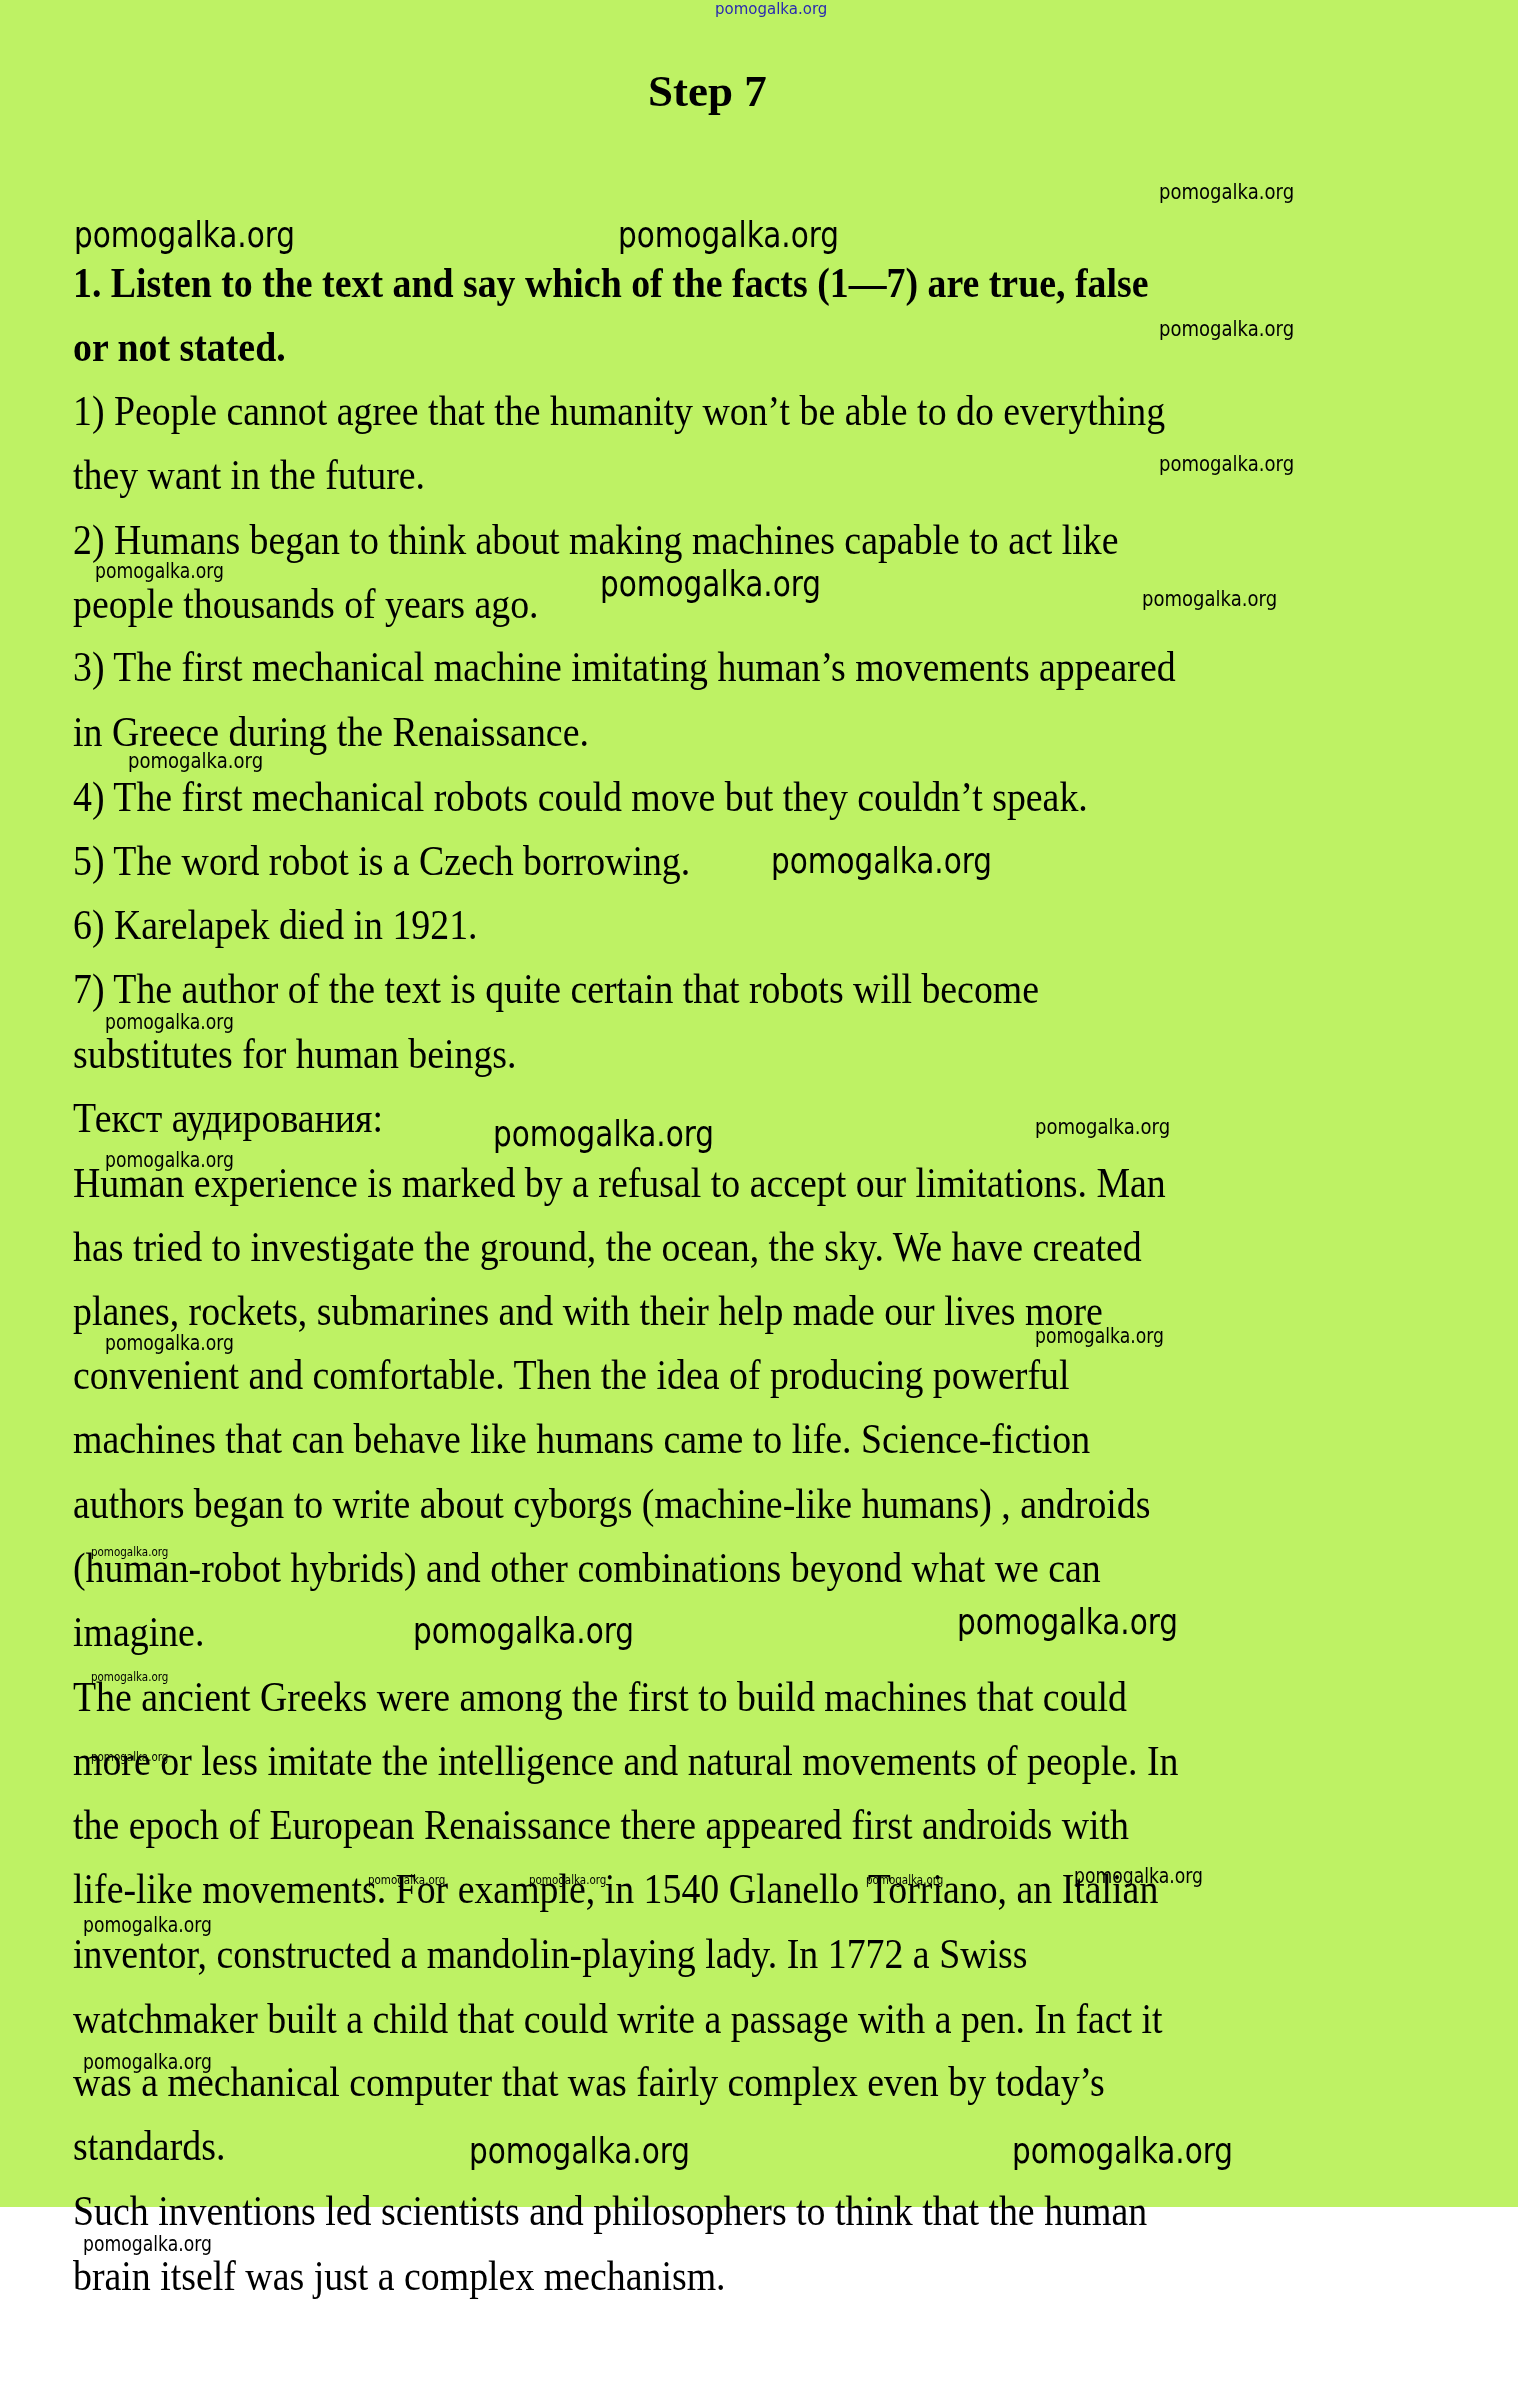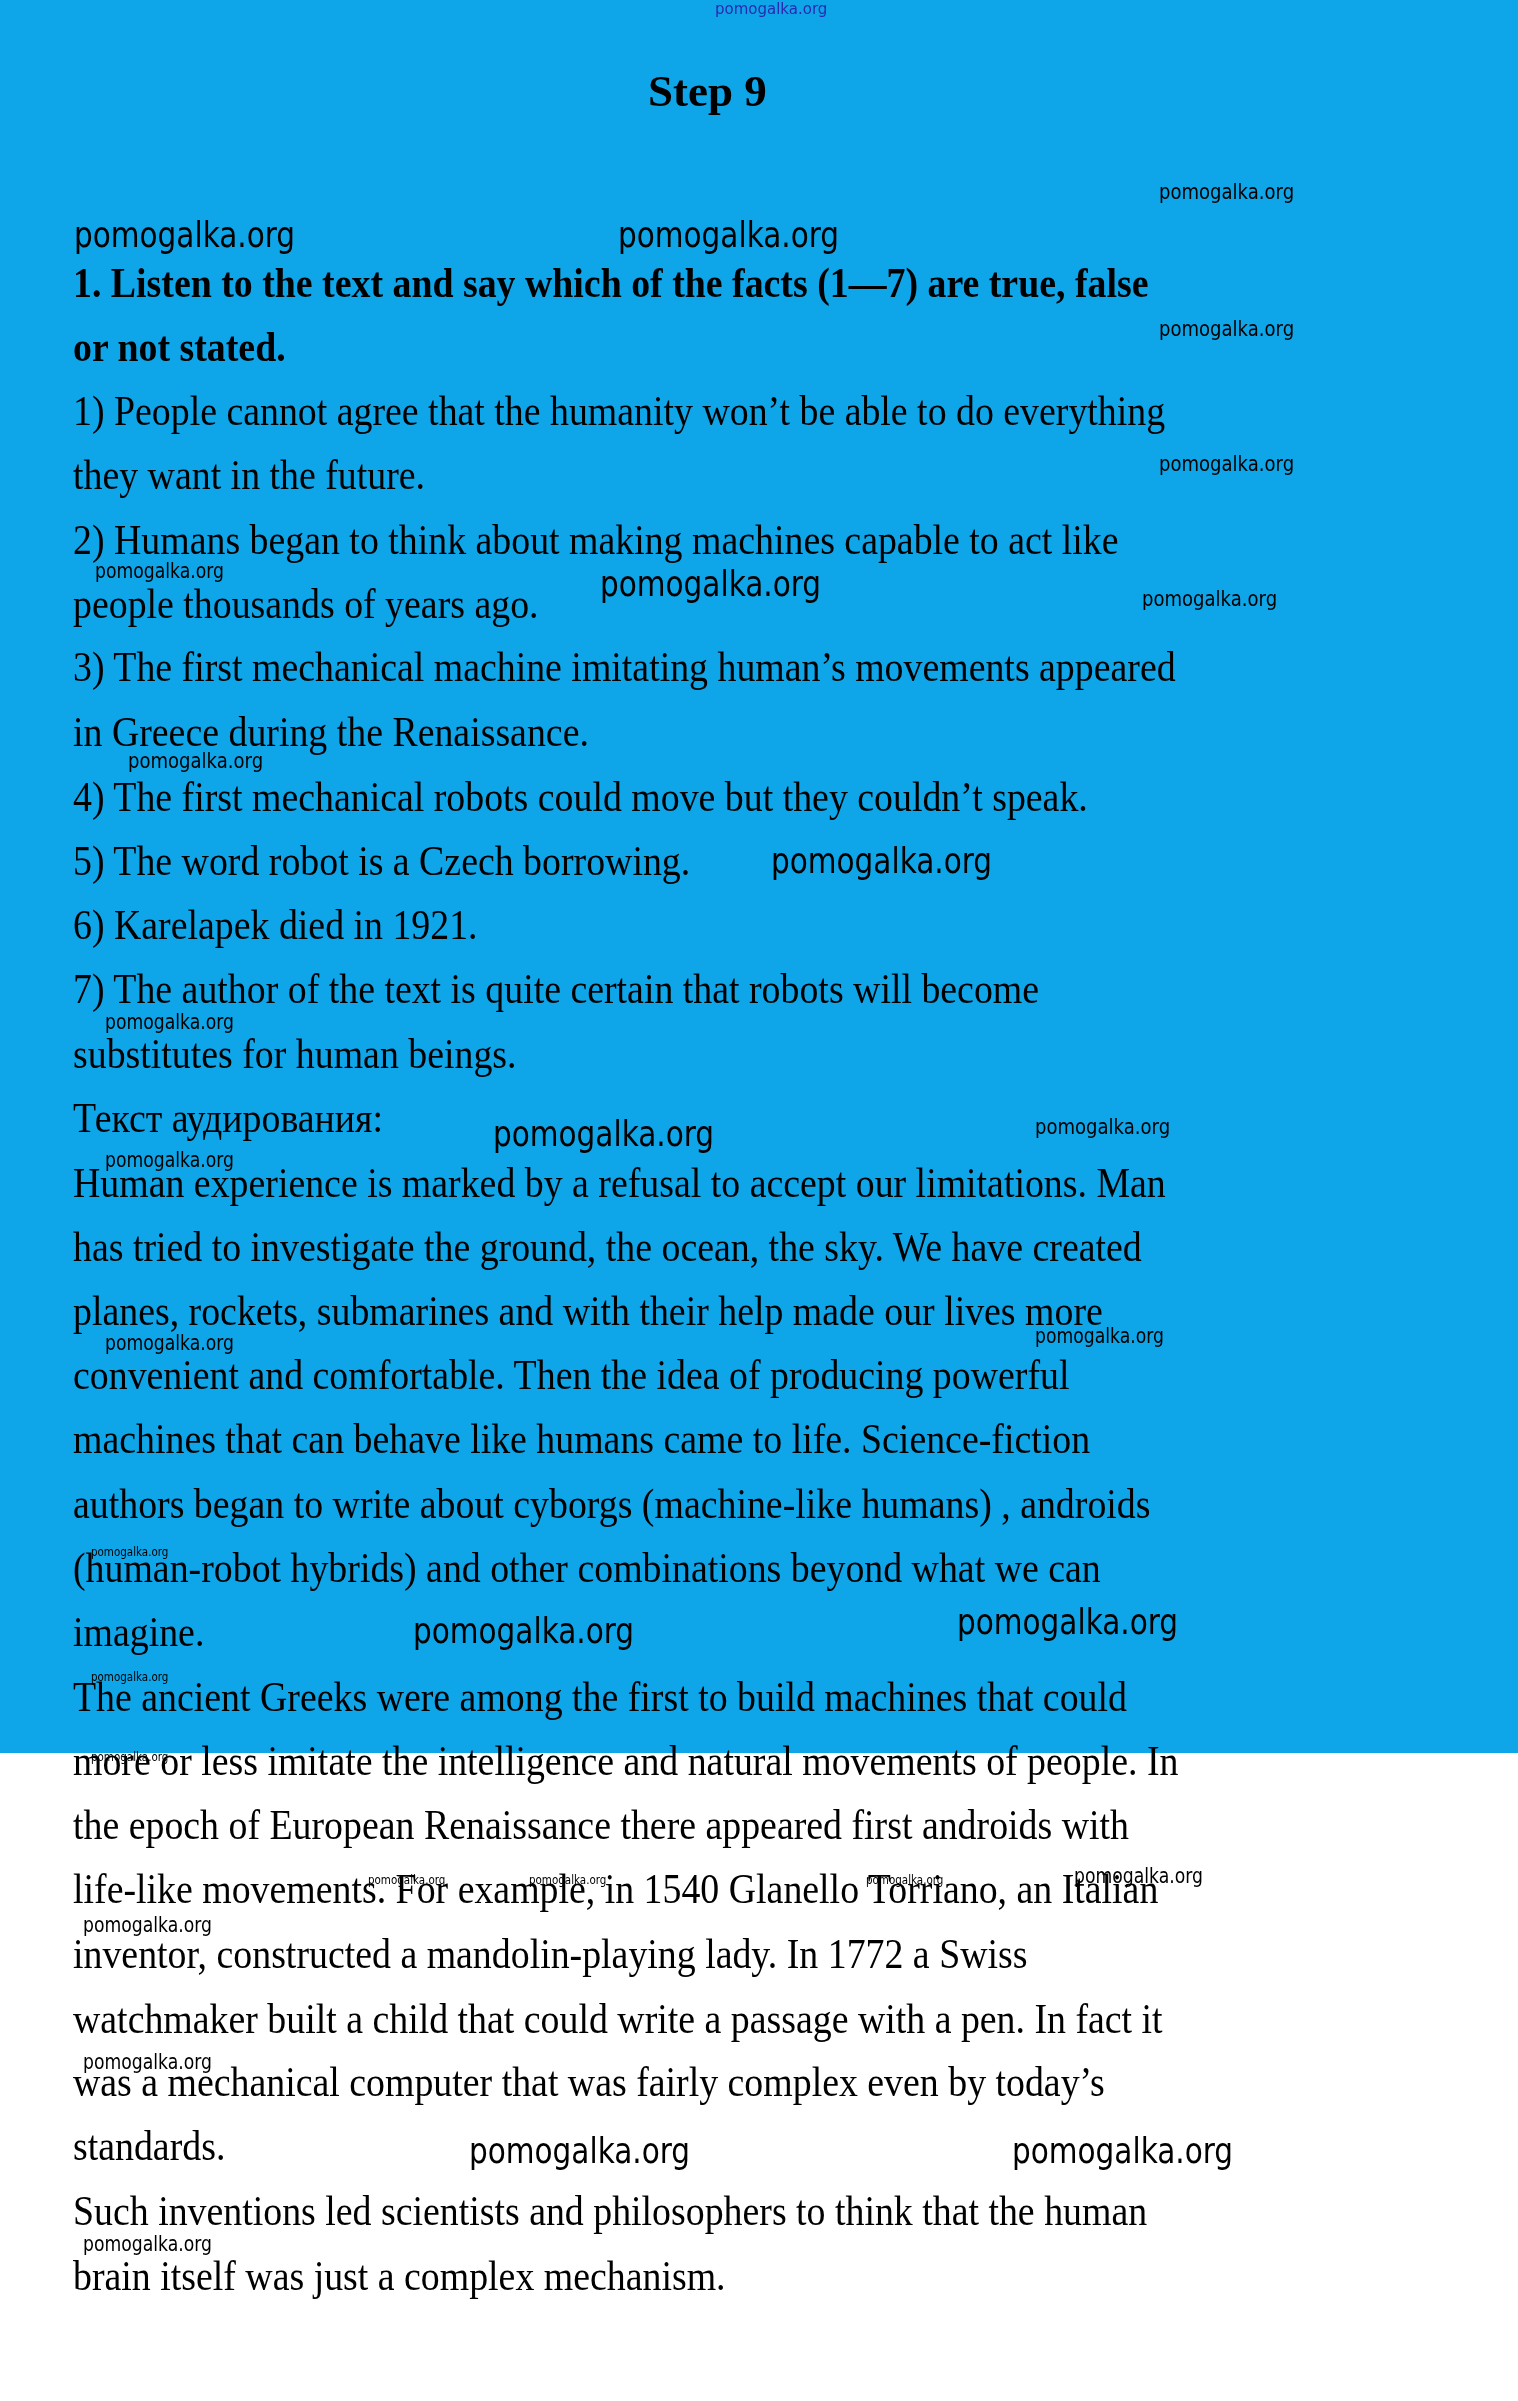--- a/index.html
+++ b/index.html
@@ -1,35 +1,35 @@
 <!DOCTYPE html>
 <html style="font-size:12px"><head>
 <meta charset="utf-8">
 <style>
   html, body { margin:0; padding:0; background:#ffffff; }
   body { width:1519px; height:2401px; position:relative; overflow:hidden; }
-  .page { position:absolute; left:0; top:0; width:1519px; height:1753px; background:#0ea5e9; }
+  .page { position:absolute; left:0; top:0; width:1519px; height:2207px; background:#bef264; }
   .line { position:absolute; left:73px; white-space:nowrap; color:#000;
           font-family:"Liberation Serif", serif; font-size:43px; line-height:1; transform-origin:left top; }
   .bold { font-weight:bold; }
   .title { position:absolute; left:648px; top:65px; font-family:"Liberation Serif", serif; font-weight:bold; font-size:45px; color:#000; }
   .wm { position:absolute; font-family:"DejaVu Sans", sans-serif; color:#000; white-space:nowrap; line-height:1; }
   .wm-top { color:#2a2ab0; font-size:15px; left:715px; top:1.5px; }
   .wm-l { font-size:36px; }
   .wm-m { font-size:22px; }
   .wm-s { font-size:21px; }
   .wm-xs { font-size:12.6px; }
 </style>
 </head>
 <body>
 
 <div class="page">
 
   <div class="wm wm-top">pomogalka.org</div>
-  <div class="title">Step 9</div>
+  <div class="title">Step 7</div>
 
   <div class="line bold" style="top: 261px; transform: scaleX(0.88);">1. Listen to the text and say which of the facts (1—7) are true, false</div>
   <div class="line bold" style="top: 325px; transform: scaleX(0.88);">or not stated.</div>
 
   <div class="line" style="top: 389px; transform: scaleX(0.88);">1) People cannot agree that the humanity won’t be able to do everything</div>
   <div class="line" style="top: 453px; transform: scaleX(0.88);">they want in the future.</div>
   <div class="line" style="top: 518px; transform: scaleX(0.88);">2) Humans began to think about making machines capable to act like</div>
   <div class="line" style="top: 582px; transform: scaleX(0.88);">people thousands of years ago.</div>
   <div class="line" style="top: 645px; transform: scaleX(0.88);">3) The first mechanical machine imitating human’s movements appeared</div>
   <div class="line" style="top: 710px; transform: scaleX(0.88);">in Greece during the Renaissance.</div>

